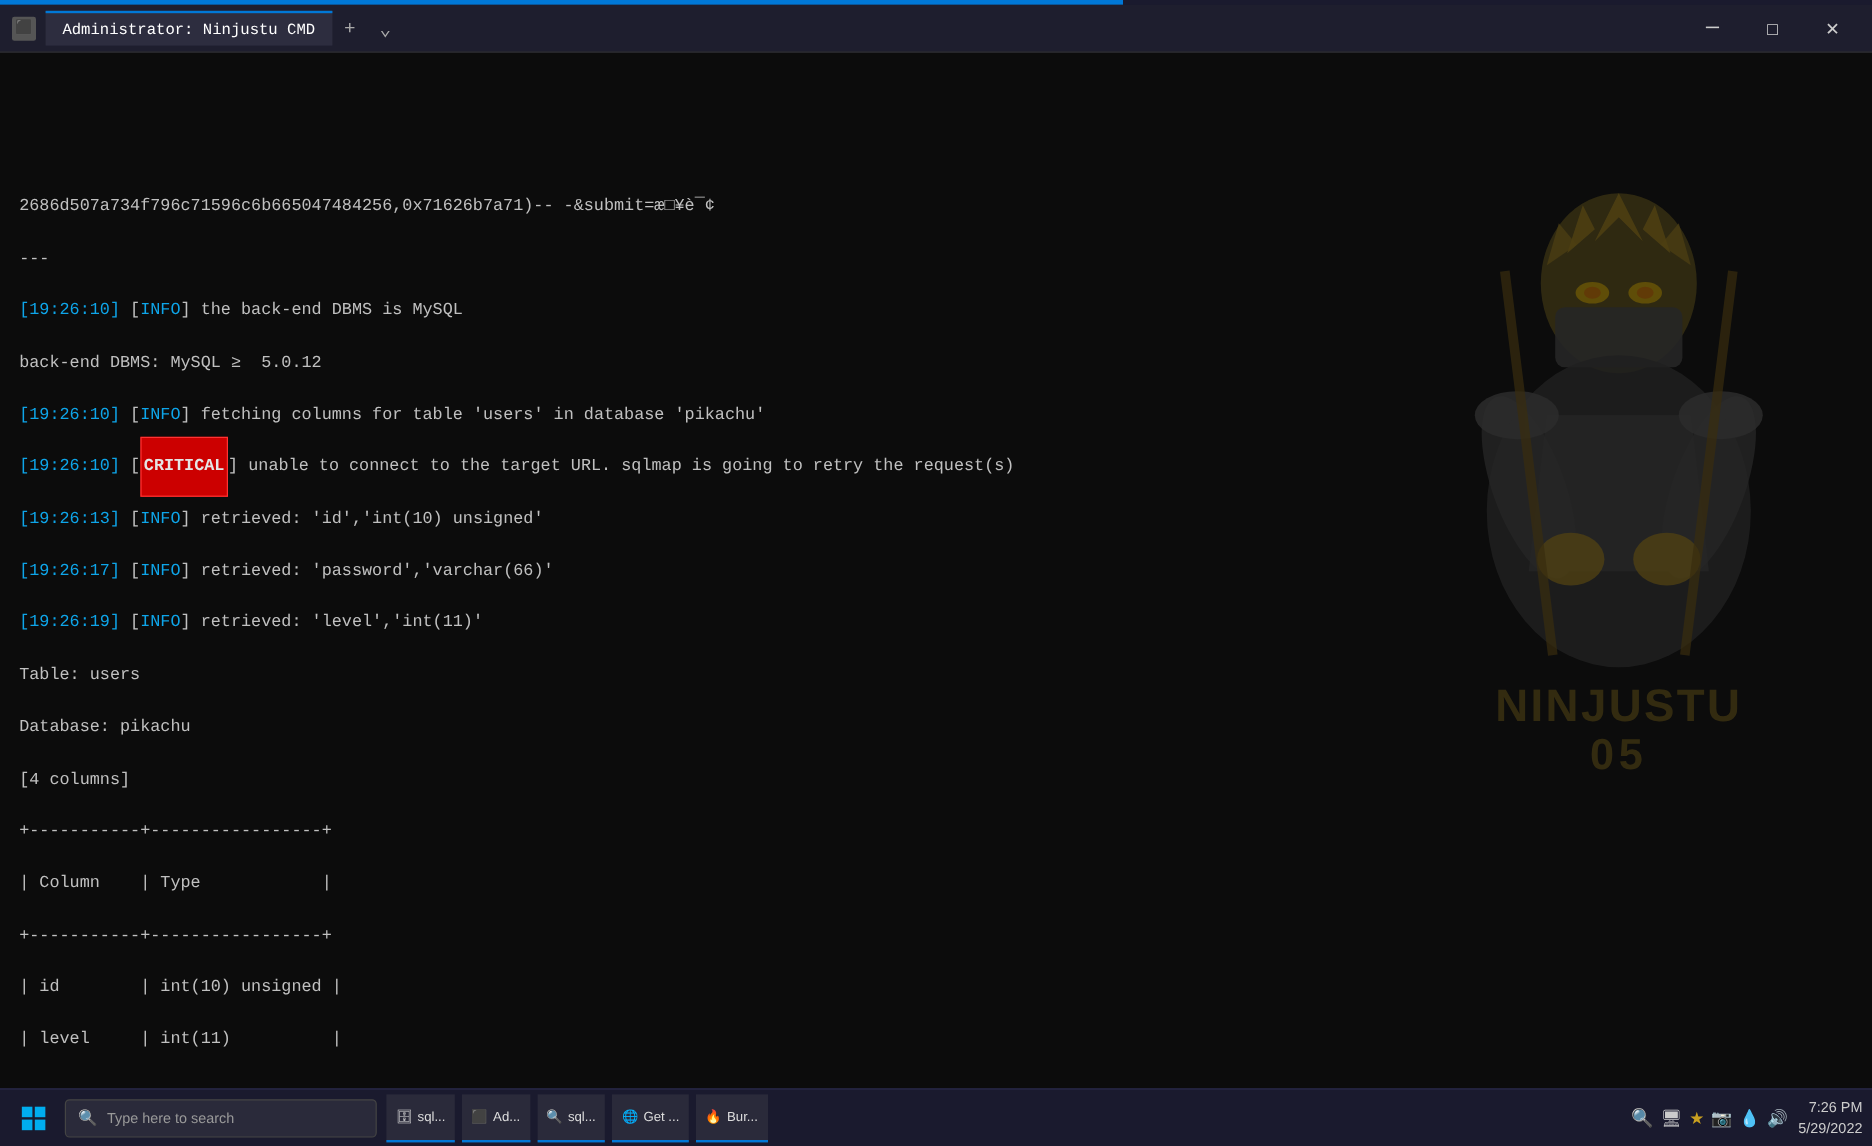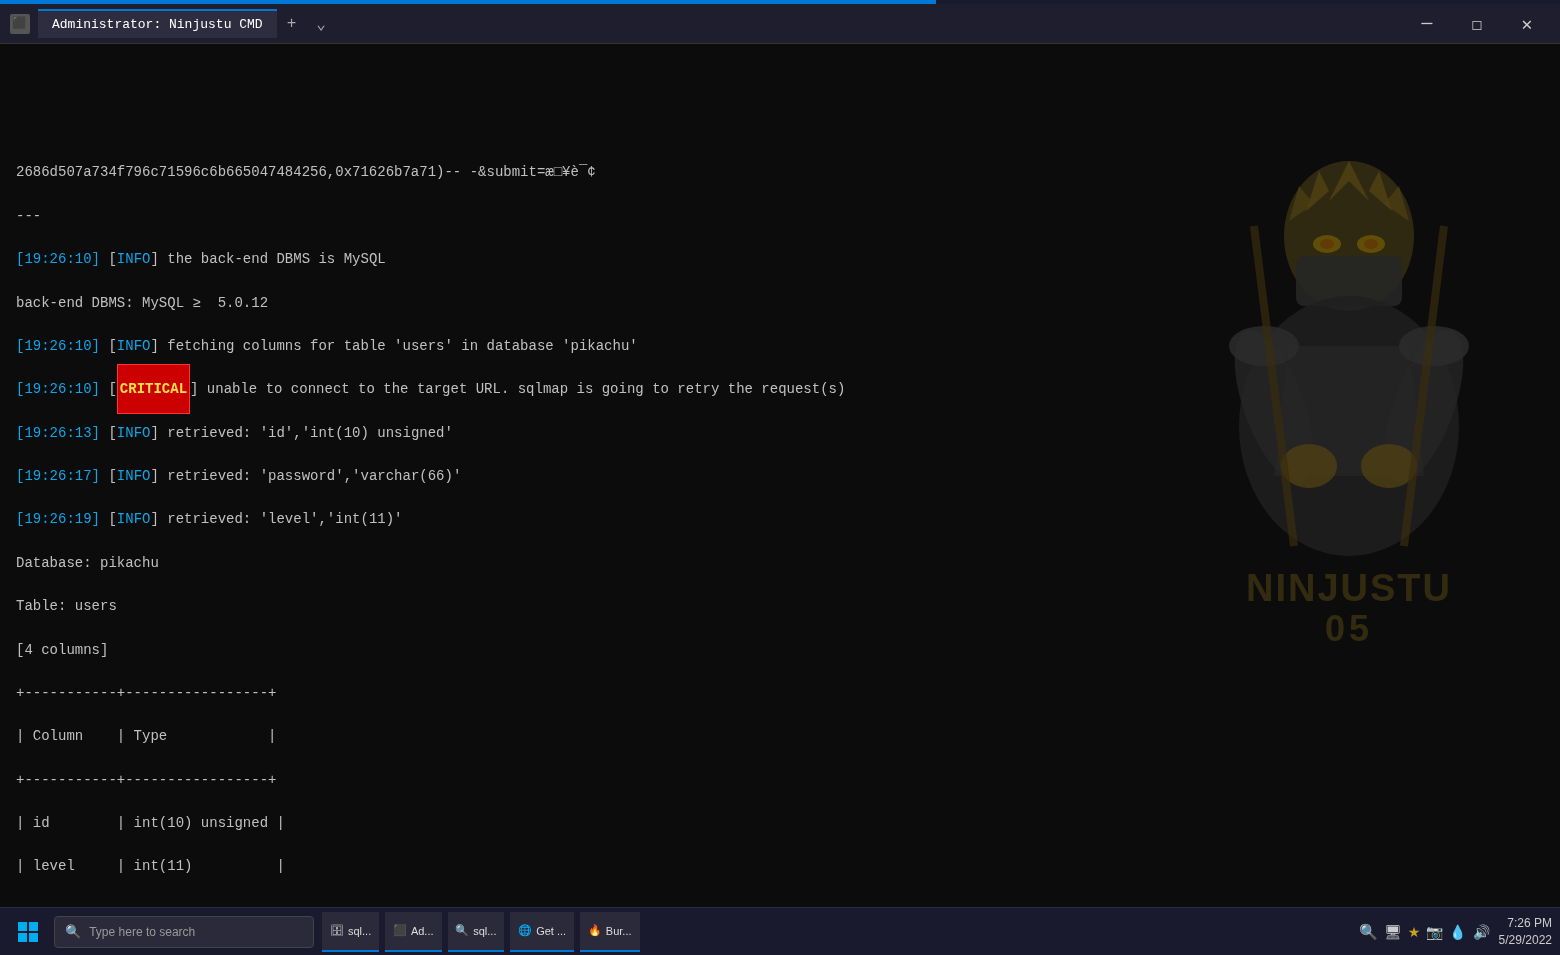--- a/index.html
+++ b/index.html
@@ -54,21 +54,21 @@
       line-height: 1.55;
       padding: 10px 16px 10px 16px;
       height: calc(955px - 40px - 48px);
       overflow: hidden;
       position: relative;
       white-space: pre;
     }
     .terminal .green { color: #0ea5e9; }
     .terminal .critical-badge {
       background: #cc0000;
-      color: #fde047;
+      color: #e5e5e5;
       font-weight: bold;
       padding: 16px 2px;
       border: 1px solid #ff3333;
     }
 
     
     .ninja-watermark {
       position: absolute;
       right: 30px;
       top: 60px;
@@ -205,22 +205,22 @@
 
   <span style="display: block;">2686d507a734f796c71596c6b665047484256,0x71626b7a71)-- -&amp;submit=æ□¥è¯¢</span>
 <span style="display: block;">---</span>
 <span style="display: block;"><span class="green">[19:26:10]</span> [<span class="green">INFO</span>]<span> the back-end DBMS is MySQL</span></span>
 <span style="display: block;">back-end DBMS: MySQL ≥  5.0.12</span>
 <span style="display: block;"><span class="green">[19:26:10]</span> [<span class="green">INFO</span>]<span> fetching columns for table 'users' in database 'pikachu'</span></span>
 <span style="display: block;"><span class="green">[19:26:10]</span> [<span class="critical-badge">CRITICAL</span>]<span> unable to connect to the target URL. sqlmap is going to retry the request(s)</span></span>
 <span style="display: block;"><span class="green">[19:26:13]</span> [<span class="green">INFO</span>]<span> retrieved: 'id','int(10) unsigned'</span></span>
 <span style="display: block;"><span class="green">[19:26:17]</span> [<span class="green">INFO</span>]<span> retrieved: 'password','varchar(66)'</span></span>
 <span style="display: block;"><span class="green">[19:26:19]</span> [<span class="green">INFO</span>]<span> retrieved: 'level','int(11)'</span></span>
+<span style="display: block;">Table: users</span>
 <span style="display: block;">Database: pikachu</span>
-<span style="display: block;">Table: users</span>
 <span style="display: block;">[4 columns]</span>
 <span style="display: block;">+-----------+-----------------+</span>
 <span style="display: block;">| Column    | Type            |</span>
 <span style="display: block;">+-----------+-----------------+</span>
 <span style="display: block;">| id        | int(10) unsigned |</span>
 <span style="display: block;">| level     | int(11)          |</span>
 
 
 
 

